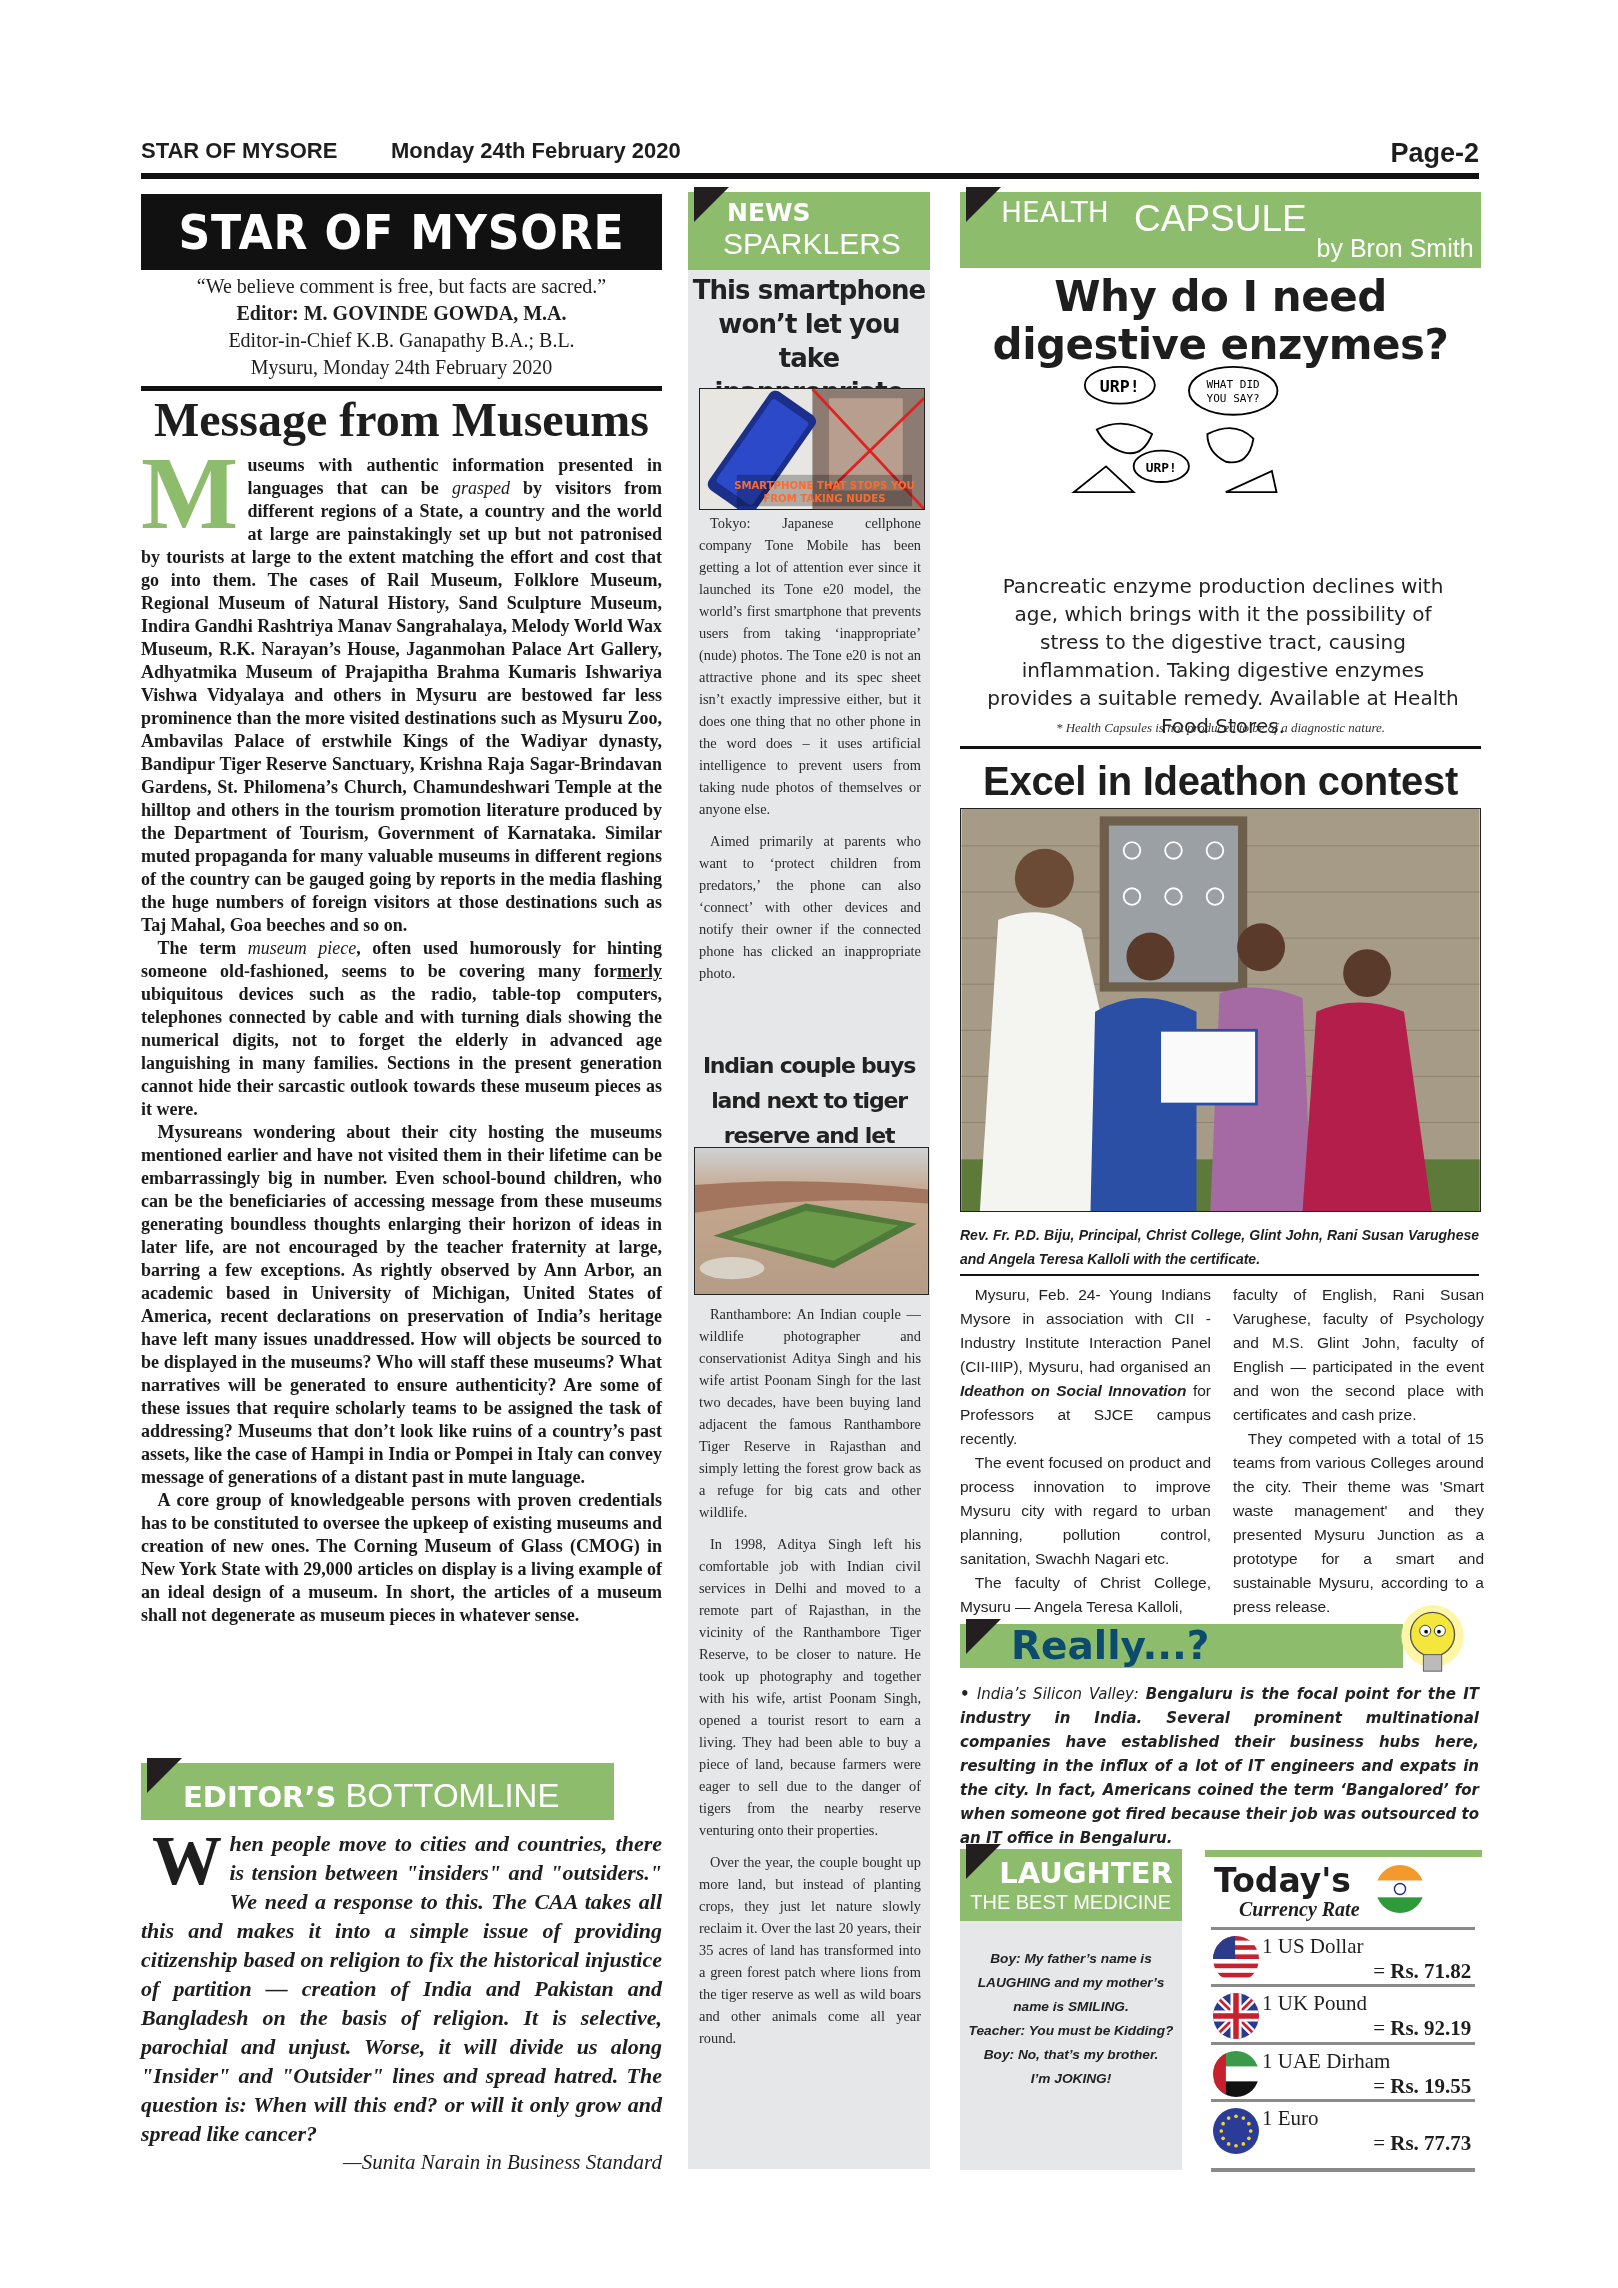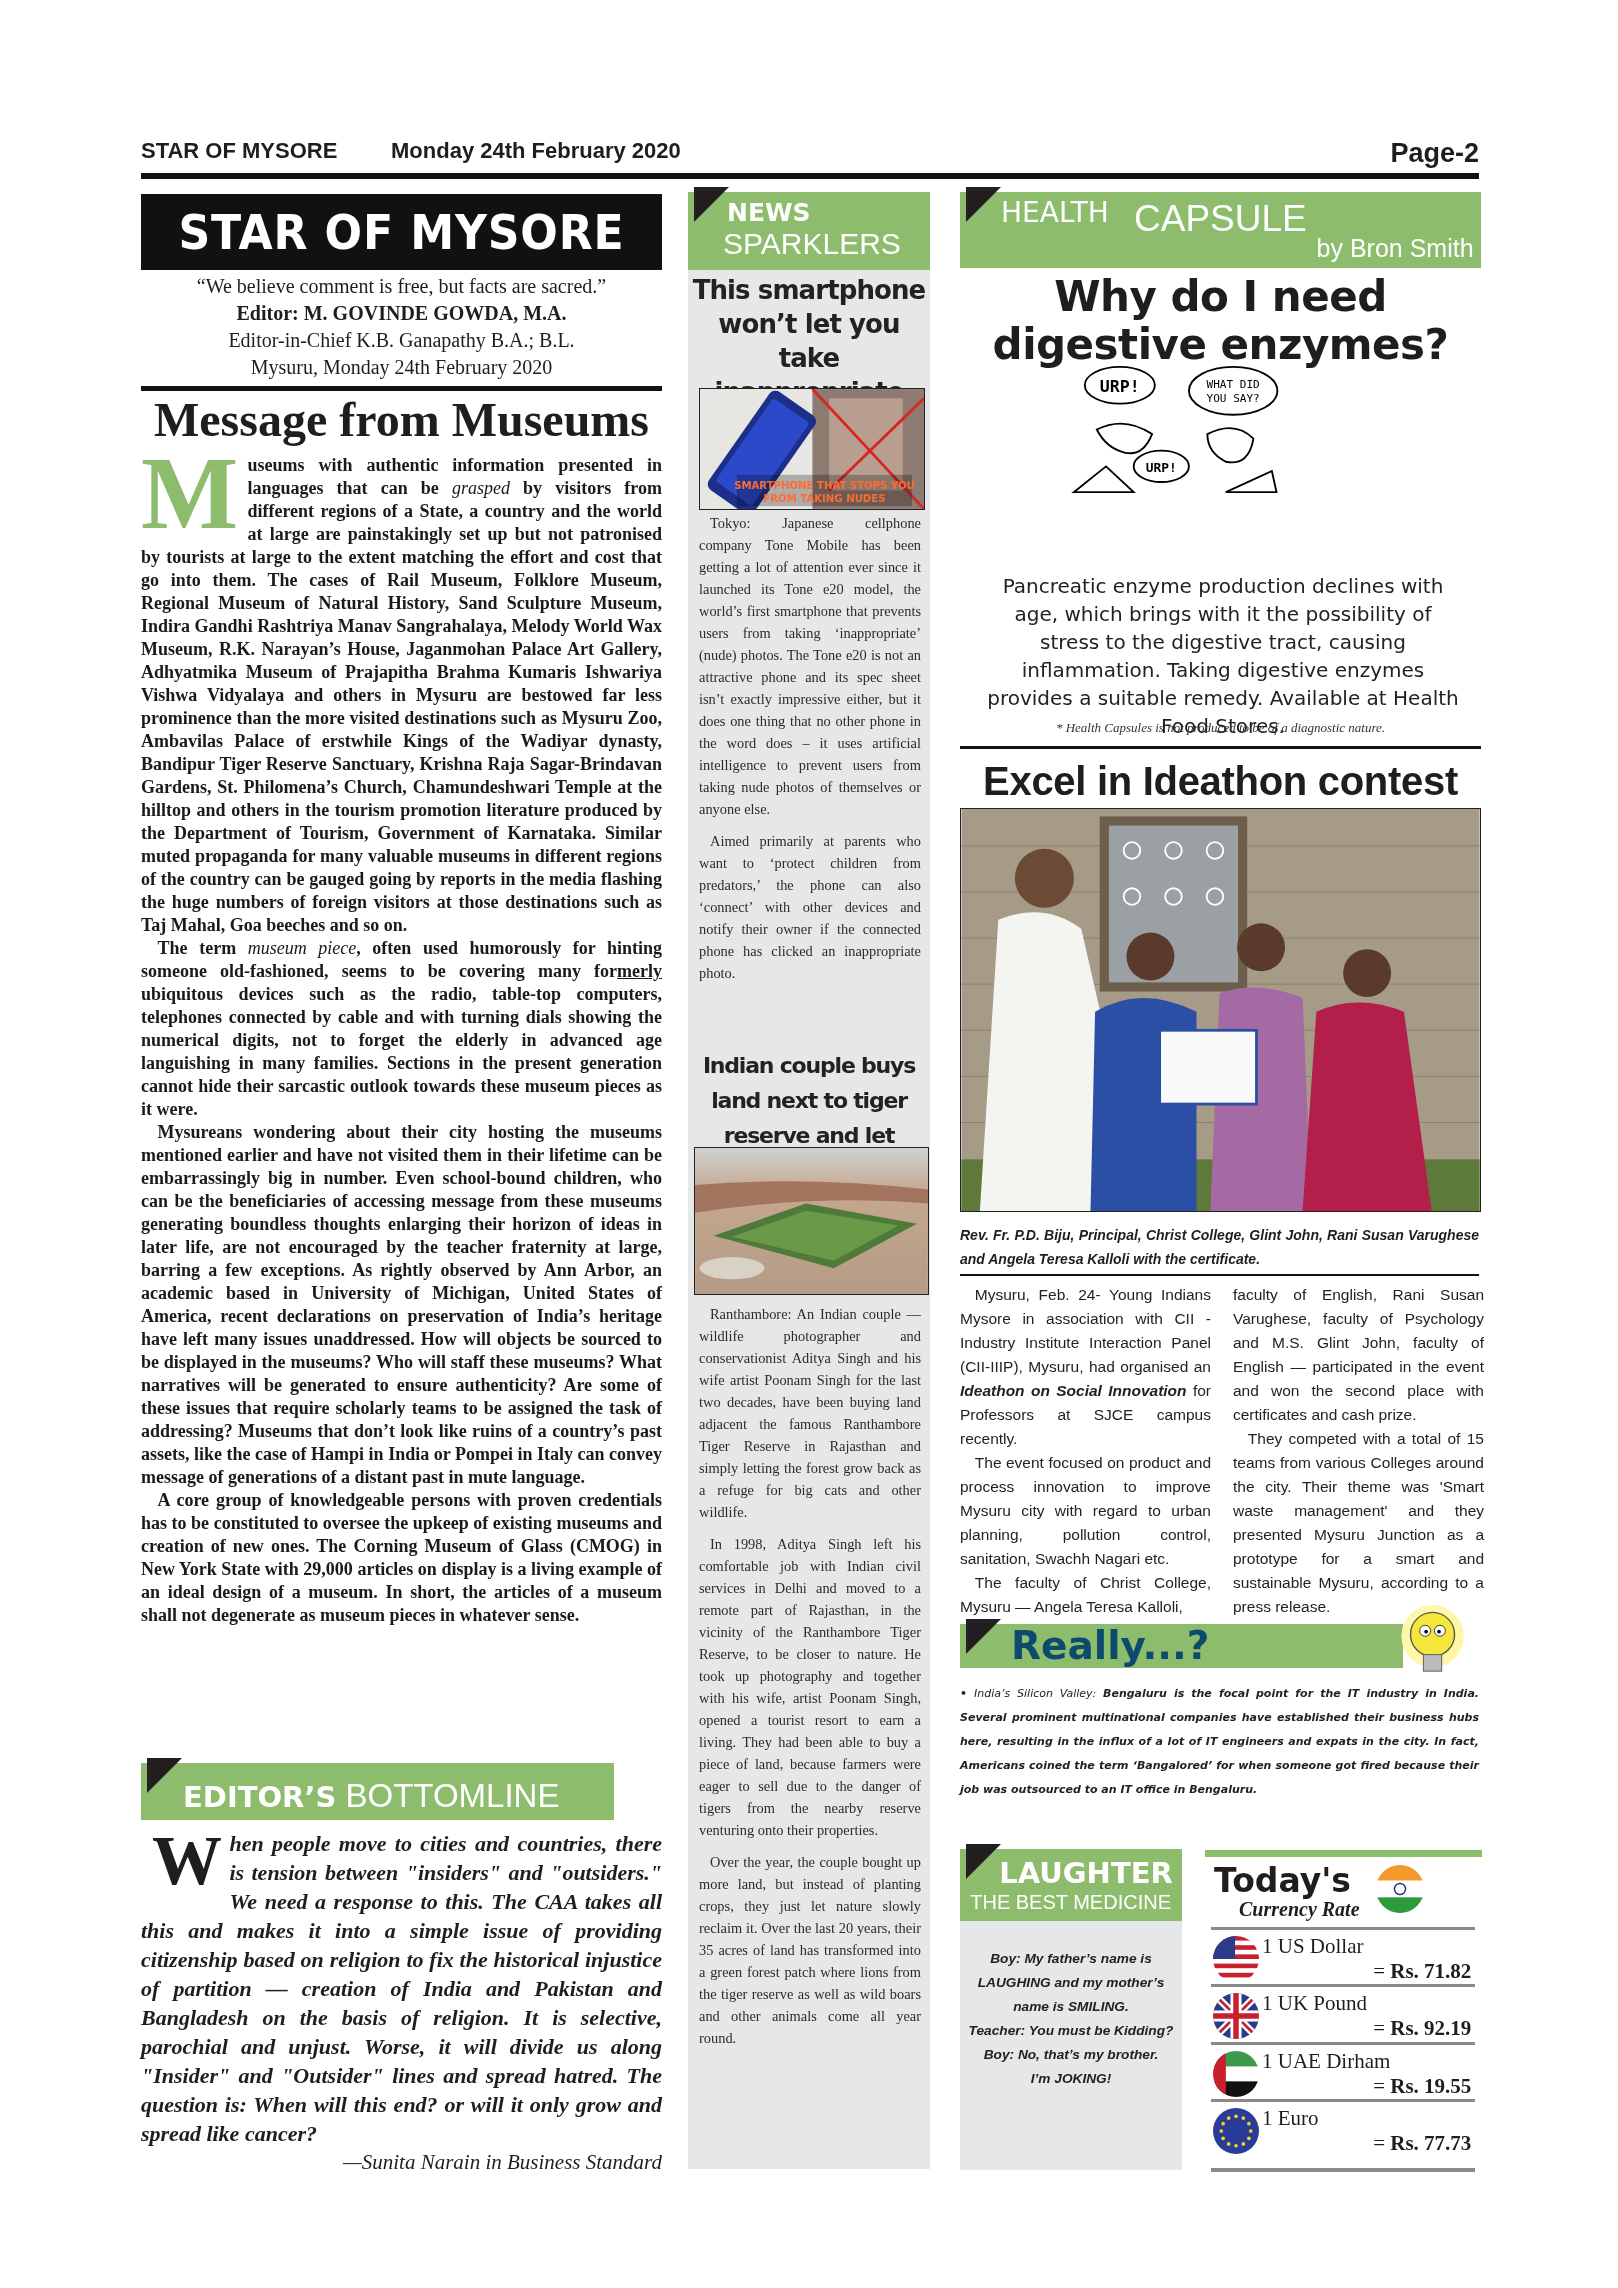--- a/index.html
+++ b/index.html
@@ -70,21 +70,21 @@
   #id-cap { left: 960px; top: 1223px; width: 519px; font-weight: bold; font-style: italic; font-size: 14px; line-height: 24px; text-align: justify; border-bottom: 2.8px solid #111; padding-bottom: 2.8px; }
   .id-col { position: absolute; top: 1283px; width: 251px; font-size: 15.5px; line-height: 24px; text-align: justify; color: #222; }
   .id-col p { margin: 0; text-indent: 14.8px; }
   .id-col p.noindent { text-indent: 0; }
   #id-col1 { left: 960px; }
   #id-col2 { left: 1233px; }
 
   #re-bar { left: 960px; top: 1624px; width: 443px; height: 44px; }
   #re-bar .t { position: absolute; left: 51px; top: 0; color: #0c4a6e; font-weight: bold; font-size: 39px; font-family: "DejaVu Sans", sans-serif; line-height: 44px; }
   #re-bulb { left: 1394px; top: 1601px; width: 78px; height: 88px; }
-  #re-body { left: 960px; top: 1682px; width: 519px; font-size: 11px; line-height: 24px; text-align: justify; font-style: italic; font-weight: bold; color: #222; }
+  #re-body { left: 960px; top: 1682px; width: 519px; font-size: 15px; line-height: 24px; text-align: justify; font-style: italic; font-weight: bold; color: #222; }
   #re-body .lead { font-weight: normal; }
 
   #lg-box { left: 960px; top: 1849px; width: 222px; height: 321px; background: #e6e7e8; }
   #lg-bar { left: 960px; top: 1849px; width: 222px; height: 72px; }
   #lg-bar .a { position: absolute; right: 9.2px; top: 7.4px; color: #fff; font-weight: bold; font-size: 29px; font-family: "DejaVu Sans", sans-serif; }
   #lg-bar .b { position: absolute; right: 11px; top: 42px; color: #fff; font-size: 20px; }
   #lg-text { left: 964px; top: 1947px; width: 214px; text-align: center; font-weight: bold; font-style: italic; font-size: 13.7px; line-height: 24px; color: #222; }
 
   #cr-top { left: 1205px; top: 1850px; width: 277px; height: 6.5px; background: #8dbd6c; }
   #cr-title { left: 1214px; top: 1862px; font-weight: bold; font-size: 33px; font-family: "DejaVu Sans", sans-serif; line-height: 37px; }

